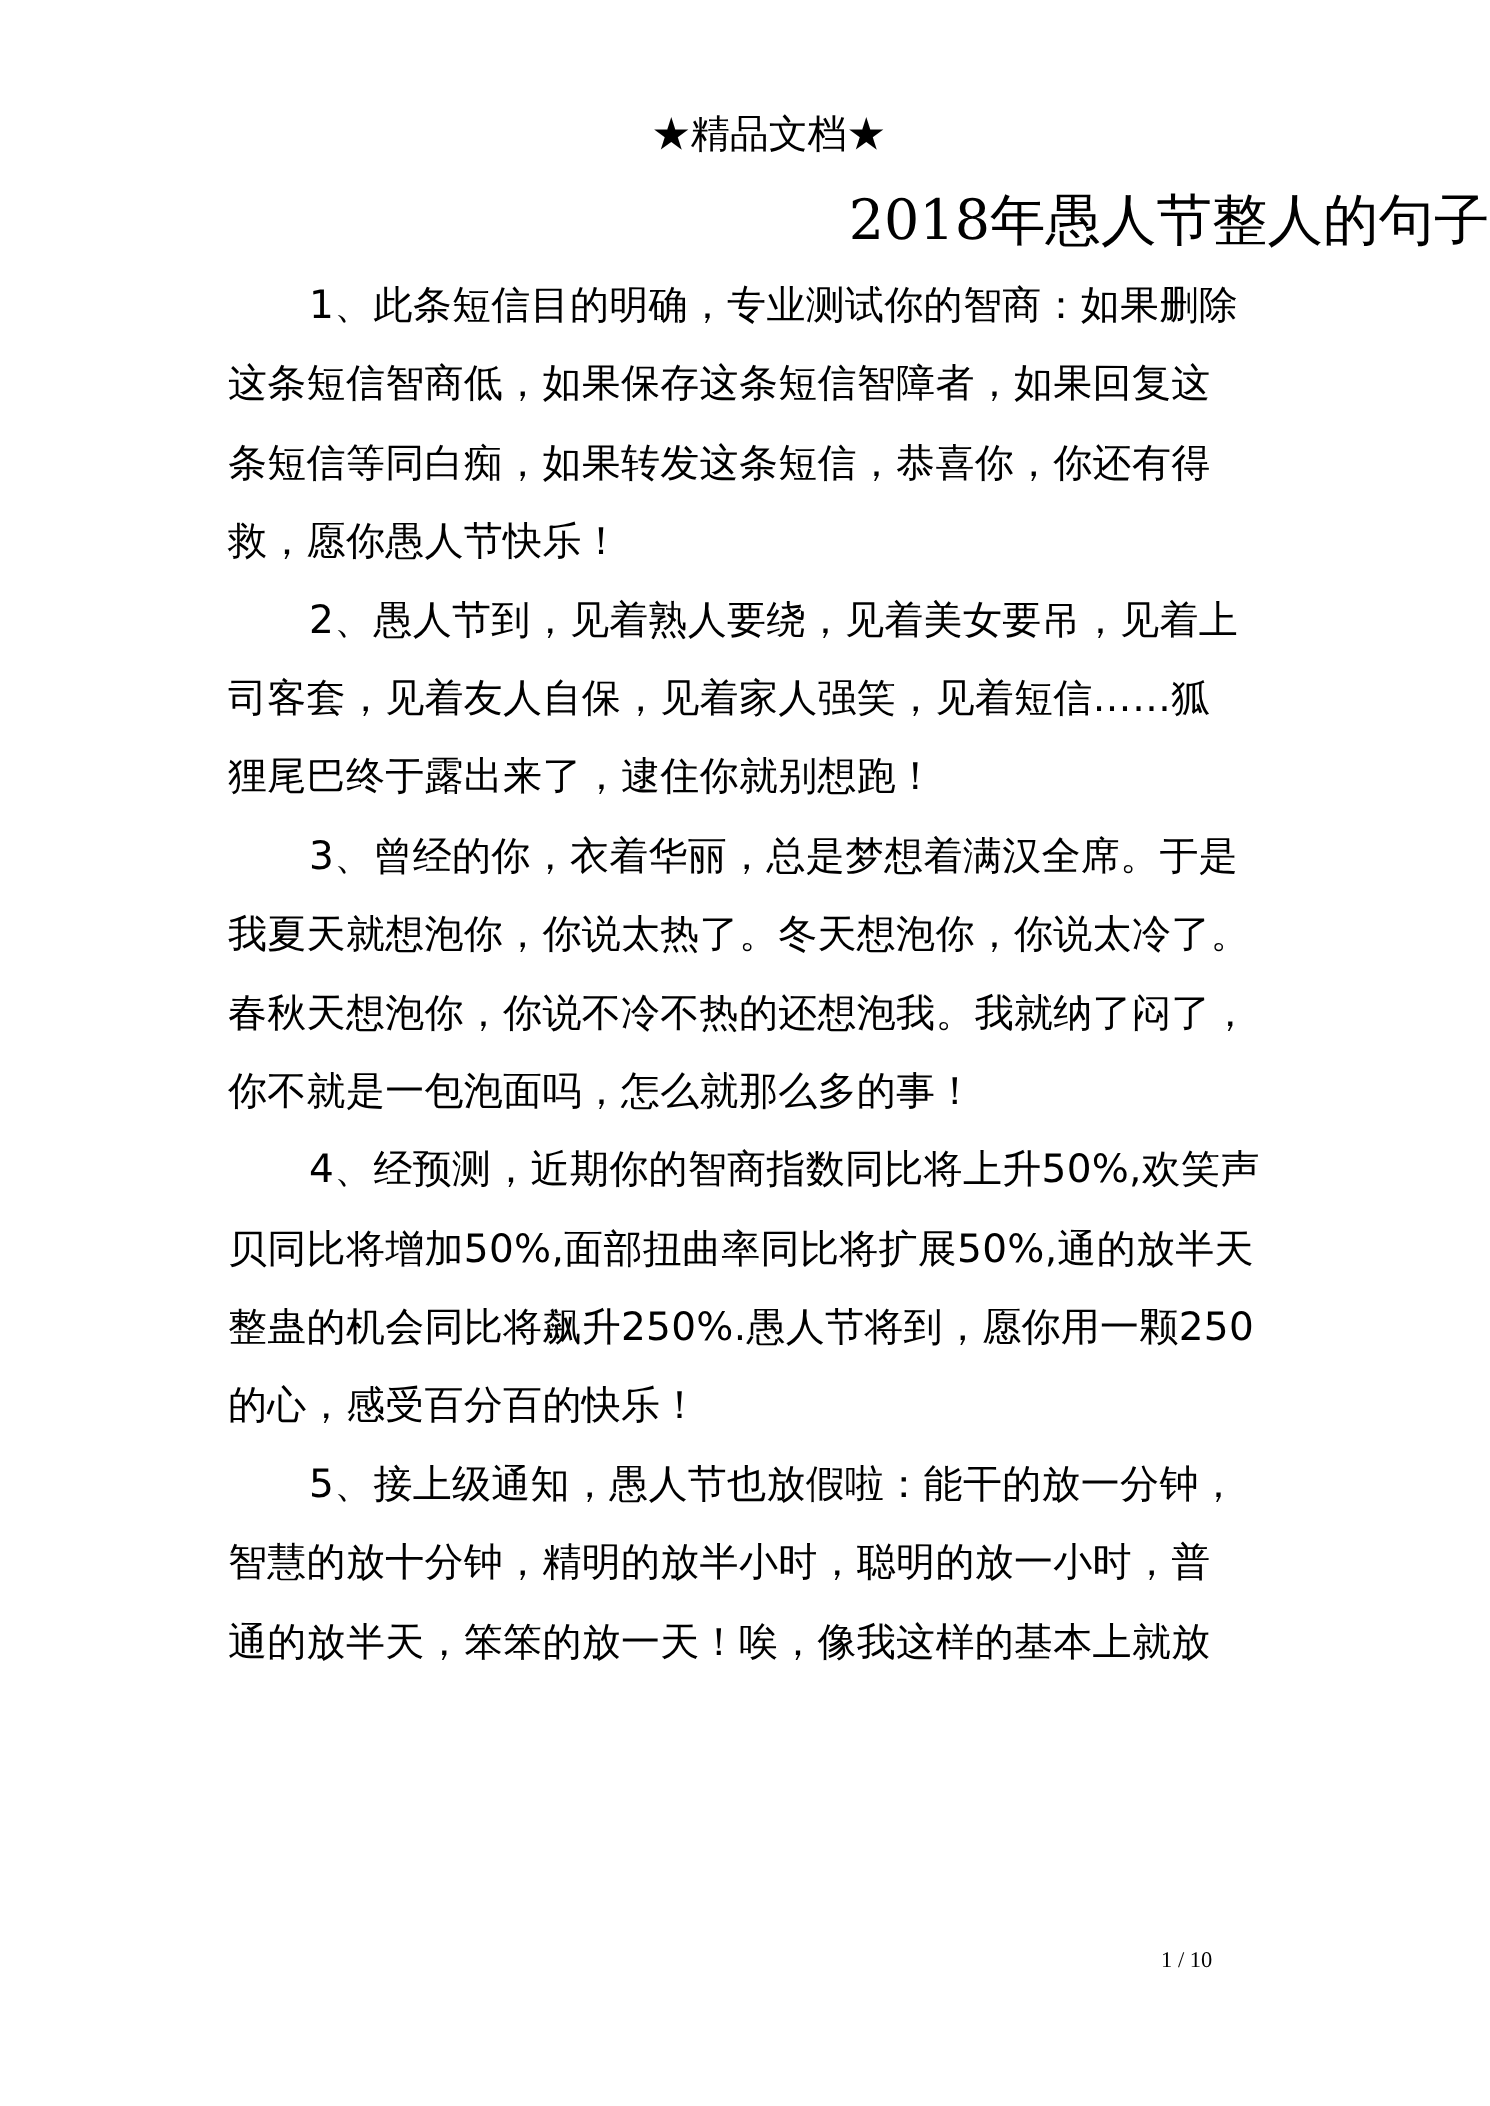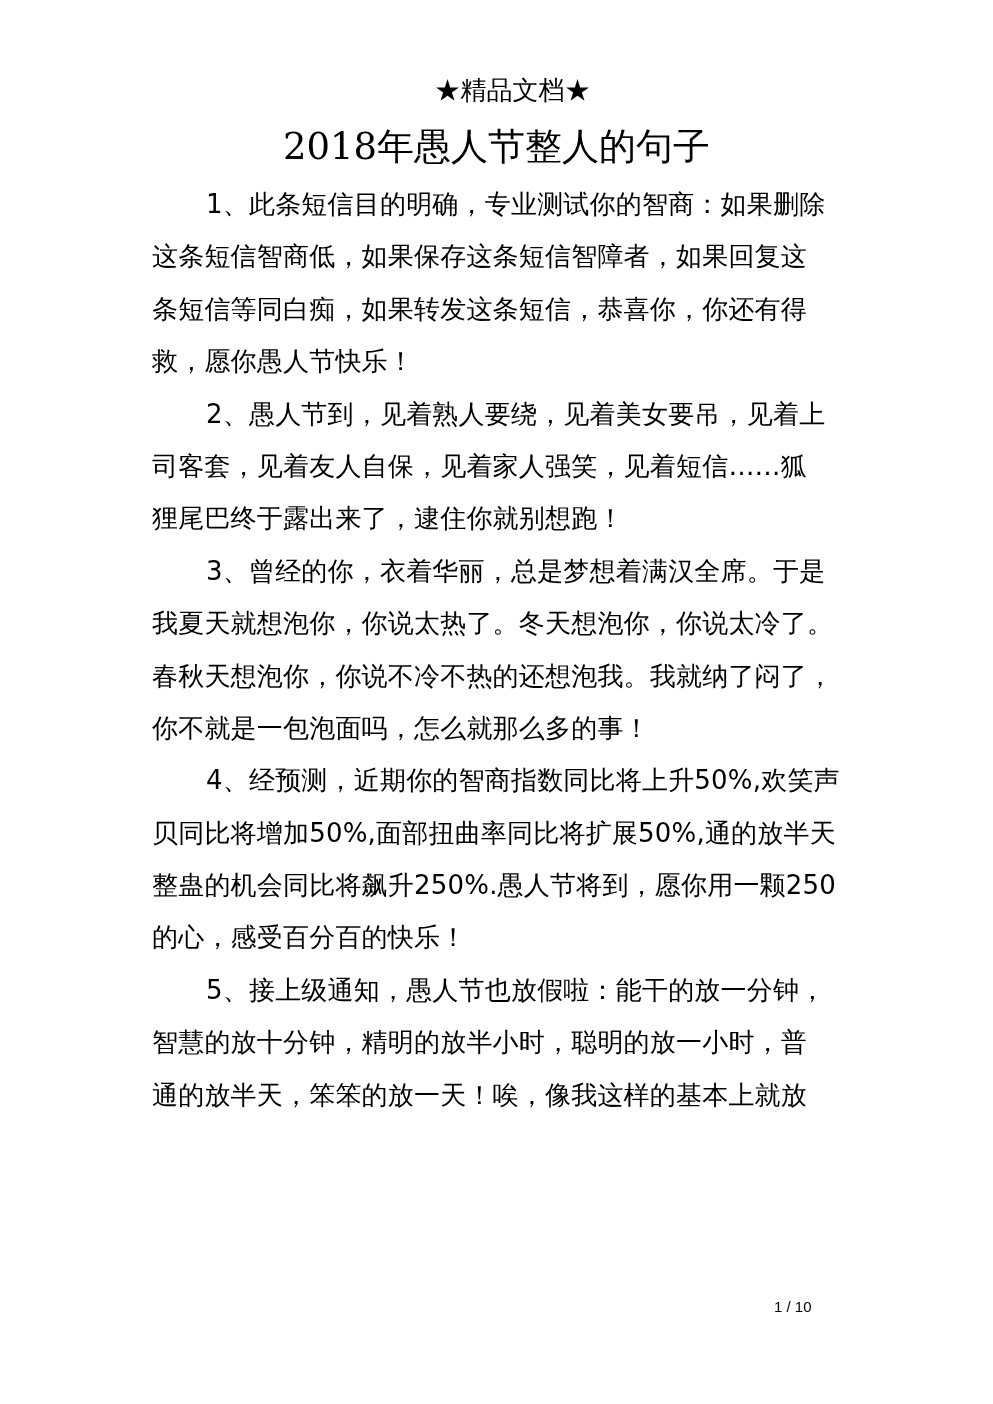--- a/index.html
+++ b/index.html
@@ -1,27 +1,27 @@
 <!DOCTYPE html>
 <html><head>
 <meta charset="utf-8">
 <style>
   html, body { margin: 0; padding: 0; background: #ffffff; }
   body { width: 993px; height: 1404px; position: relative; overflow: hidden;
          font-family: "DejaVu Serif", "Liberation Serif", serif; color: #000; }
   .header { position: absolute; top: 74px; left: 16px; width: 993px; text-align: center;
             font-size: 26px; line-height: 32px; letter-spacing: 0px; }
-  .title { position: absolute; top: 124px; left: 0; width: 993px; text-align: center;
+  .title { position: absolute; top: 124px; left: 0; width: 993px; text-align: right;
            font-size: 37px; line-height: 46px; font-family: "DejaVu Serif", "Liberation Serif", serif; }
   .body { position: absolute; top: 178px; left: 152px; width: 680px; }
   .line { height: 52.4px; line-height: 52.4px; font-size: 26px; white-space: nowrap;
           font-family: "DejaVu Sans", "Liberation Sans", sans-serif; letter-spacing: 0.2px; }
   .indent { padding-left: 54px; }
   .footer { position: absolute; top: 1298px; left: 774px; font-size: 15px; line-height: 18px;
-            font-family: Liberation Sans, sans-serif; }
+            font-family: Liberation Serif, serif; }
 </style>
 </head>
 <body>
 
 <div class="header">★精品文档★</div>
 <div class="title">2018年愚人节整人的句子</div>
 
 <div class="body">
   <div>
     <div class="line indent">1、此条短信目的明确，专业测试你的智商：如果删除</div>

